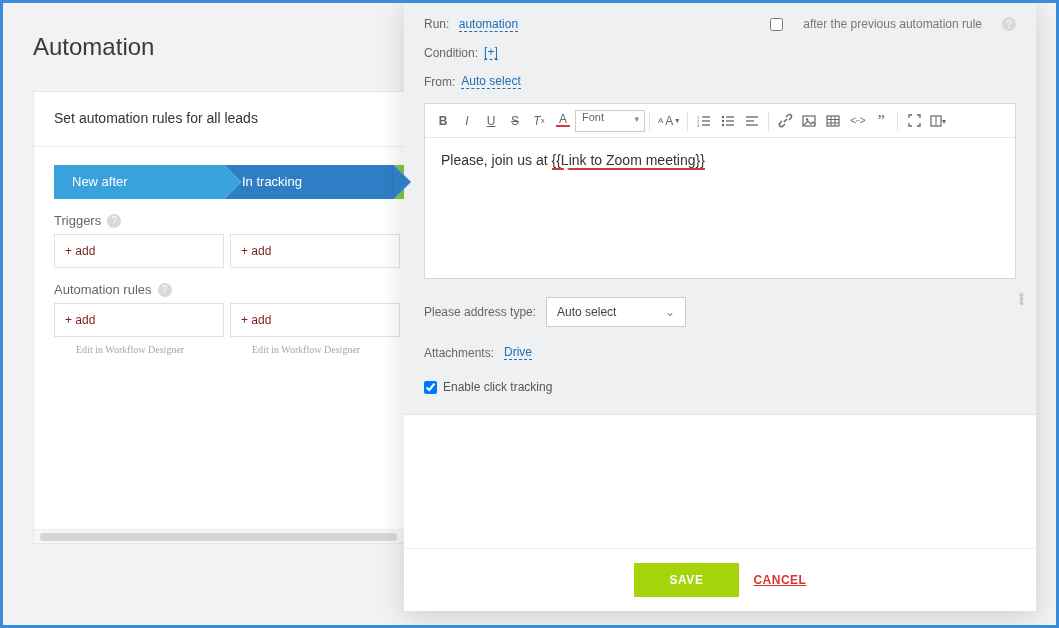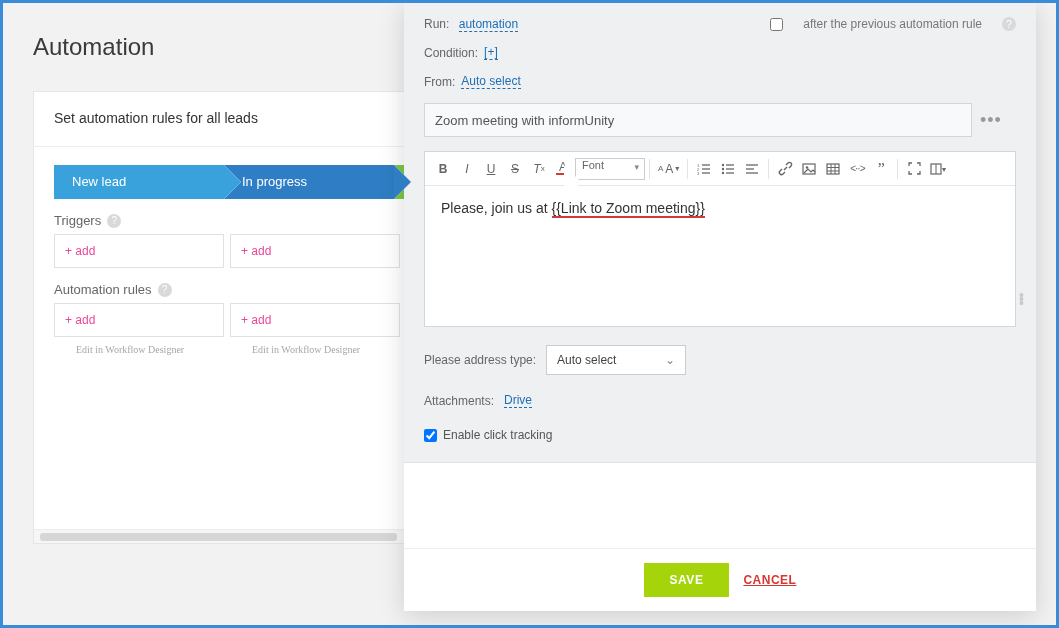--- a/index.html
+++ b/index.html
@@ -15,21 +15,21 @@
   .stage-blue2 { background: #2f7dc4; }
   .stage-green { background: #7bc93f; }
   .stage::after { content: ""; position: absolute; right: -17px; top: 0; border-top: 17px solid transparent; border-bottom: 17px solid transparent; border-left: 17px solid; z-index: 2; }
   .stage-blue1::after { border-left-color: #39a1db; }
   .stage-blue2::after { border-left-color: #2f7dc4; }
   .stage-blue2::before, .stage-green::before { content: ""; position: absolute; left: 0; top: 0; border-top: 17px solid transparent; border-bottom: 17px solid transparent; border-left: 17px solid #fff; }
   .row-label { font-size: 13px; color: #666; padding: 14px 20px 6px 20px; display: flex; align-items: center; gap: 6px; }
   .help-dot { width: 14px; height: 14px; border-radius: 50%; background: #d9d9d9; color: #fff; font-size: 10px; display: inline-flex; align-items: center; justify-content: center; }
   .cells { display: flex; gap: 6px; padding: 0 20px; }
   .cell { width: 170px; border: 1px solid #e1e1e1; background: #fff; }
-  .cell-add { height: 32px; display: flex; align-items: center; padding: 0 10px; font-size: 12px; color: #ec4899; }
+  .cell-add { height: 32px; display: flex; align-items: center; padding: 0 10px; font-size: 12px; color: #7f1d1d; }
   .edit-link { font-size: 10px; color: #a7a7a7; padding: 7px 22px; display: block; font-family: Liberation Serif, serif; }
   .card-box { border: 1px solid #e1e1e1; background: #fff; padding: 8px 10px; font-size: 12px; }
   .card-box .l1 { color: #3a8bd8; border-bottom: 1px dashed #3a8bd8; display: inline-block; }
   .card-copy { background: #b5e2f7; color: #5aa7c9; font-size: 11px; padding: 4px 8px; border: 1px solid #a2d8f0; margin-top: 8px; display: inline-block; }
   
   
   .overlay { position: absolute; top: 0; left: 0; width: 100%; height: 100%; }
   .modal { position: absolute; top: 0; right: 20px; width: 632px; height: 608px; background: #fff; box-shadow: 0 5px 25px rgba(0,0,0,.15); }
   .modal-head { background: #eef0f2; border-bottom: 1px solid #e1e3e6; padding: 10px 14px; display: flex; align-items: center; justify-content: space-between; }
   .modal-title { font-size: 12px; font-weight: bold; color: #555; }
@@ -50,37 +50,37 @@
   .font-sel { border: 1px solid #ccc; height: 22px; font-size: 11px; padding: 0 20px 6px 6px; color: #666; background: #fff; min-width: 70px; position: relative; }
   .font-sel::after { content: "▾"; position: absolute; right: 5px; top: 3px; font-size: 9px; color: #888; }
   .size-btn { display: inline-flex; align-items: center; gap: 2px; color: #666; font-size: 12px; padding: 0 4px; }
   .editor-body { padding: 14px 16px; height: 140px; font-size: 14px; color: #333; background: #fff; }
   .spellcheck { border-bottom: 2px solid #d23b3b; }
   .section-row { display: flex; align-items: center; gap: 10px; font-size: 12px; color: #666; margin: 18px 0 0 0; }
   .select-box { border: 1px solid #ccc; background: #fff; height: 30px; min-width: 140px; padding: 0 10px; display: flex; align-items: center; justify-content: space-between; font-size: 12px; color: #444; cursor: pointer; }
   .chev { color: #888; font-size: 12px; }
   .chk-row { display: flex; align-items: center; gap: 6px; font-size: 12px; color: #555; margin: 20px 0 10px 0; }
   .modal-foot { position: absolute; bottom: 0; left: 0; right: 0; padding: 14px 0; background: #fff; display: flex; justify-content: center; align-items: center; gap: 14px; border-top: 1px solid #eee; }
-  .btn-save { background: #a6d40b; color: #fff; font-size: 12px; font-weight: bold; border: none; padding: 10px 26px; cursor: pointer; letter-spacing: .5px; }
+  .btn-save { background: #a6d40b; color: #fff; font-size: 12px; font-weight: bold; border: none; padding: 10px 36px; cursor: pointer; letter-spacing: .5px; }
   .btn-cancel { color: #d9362f; font-size: 12px; font-weight: bold; text-decoration: underline; cursor: pointer; letter-spacing: .5px; }
   .side-handle { position: absolute; right: 12px; top: 290px; color: #c9c9c9; font-size: 14px; line-height: 4px; }
   svg { display: block; }
 </style>
 </head>
 <body>
 
 <div class="frame">
 
   <div class="bg-panel">
     <div class="bg-title">Automation</div>
     <div class="bg-card">
       <div class="bg-sub">Set automation rules for all leads</div>
       <div class="bg-stages">
-        <div class="stage stage-blue1">New lead</div>
-        <div class="stage stage-blue2">In progress</div>
+        <div class="stage stage-blue1">New after</div>
+        <div class="stage stage-blue2">In tracking</div>
         <div class="stage stage-green">Co</div>
       </div>
       <div class="row-label">
         <span>Triggers</span>
         <span class="help-dot">?</span>
       </div>
       <div class="cells">
         <div class="cell">
             <div class="cell-add">+ add</div>
           </div>
@@ -149,24 +149,20 @@
         <div class="field-row">
           <span class="lbl">Condition:</span>
           <span class="link-val">[+]</span>
         </div>
 
         <div class="field-row">
           <span class="lbl">From:</span>
           <span class="link-val">Auto select</span>
         </div>
 
-        <div class="subject-row">
-          <input class="input-subject" value="Zoom meeting with informUnity" style="">
-          <span class="dots-btn">•••</span>
-        </div>
 
         <div class="editor">
           <div class="toolbar">
             <span class="tbtn">
                 <b>B</b>
               </span>
             <span class="tbtn">
                 <i>I</i>
               </span>
             <span class="tbtn">

